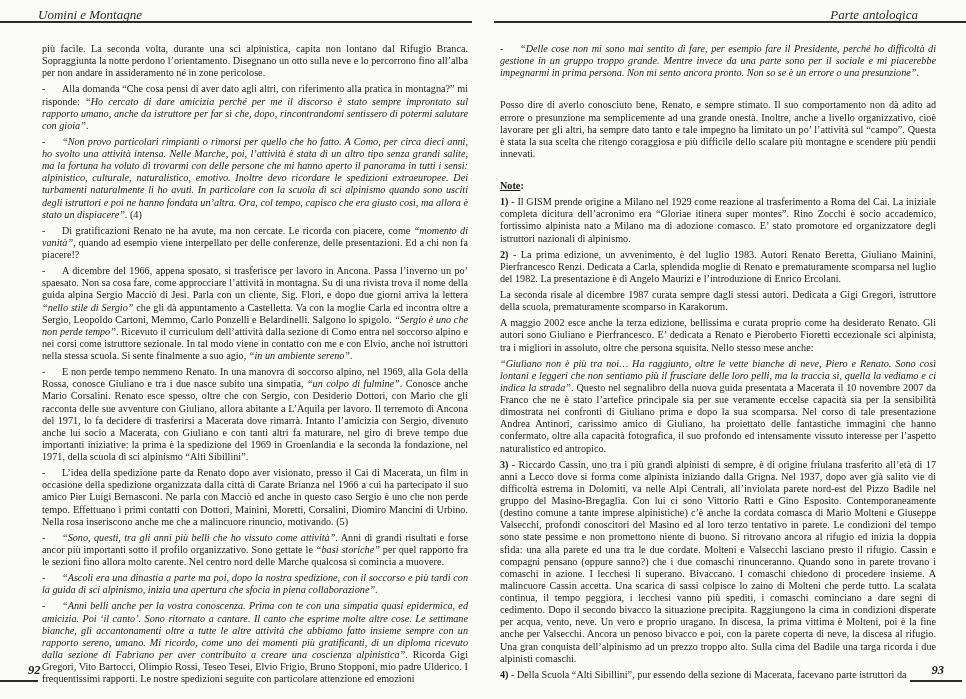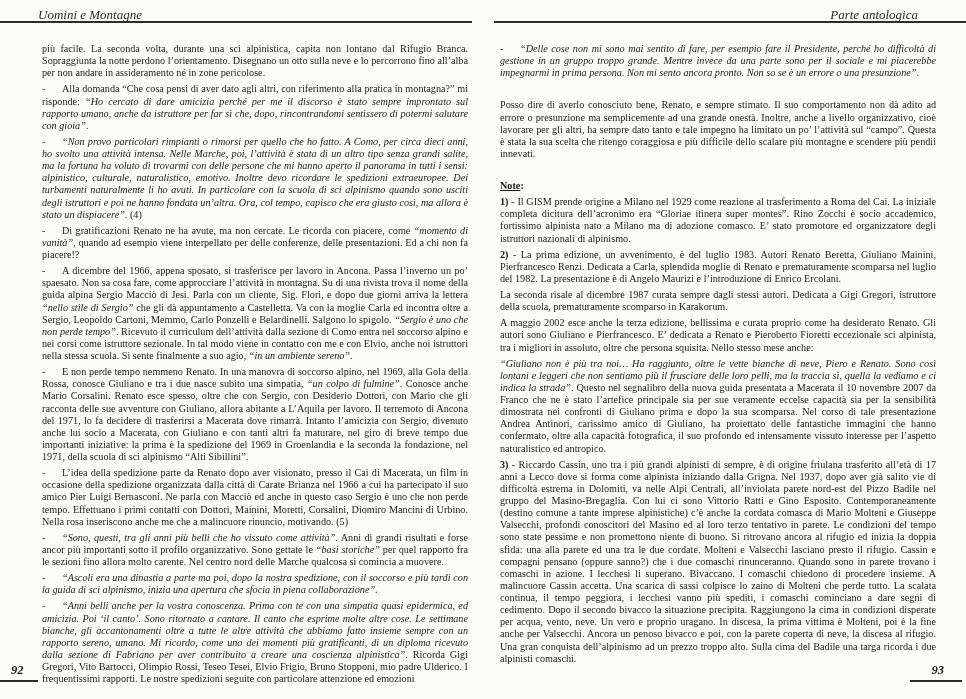--- a/index.html
+++ b/index.html
@@ -26,21 +26,21 @@
   .page-text.right{left:496px;width:444px;}
   .para{margin:4px;padding:0;}
   .dash{display:inline-block;width:20px;}
   .it{font-style:italic;}
   .bd{font-weight:bold;}
   .ul{text-decoration:underline;}
   .spacer{height:12px;}
   .page-num{
     position:absolute;top:663px;font-size:12.5px;font-weight:bold;font-style:italic;
   }
-  .page-num.left{left:11px;}
+  .page-num.left{left:28px;}
   .page-num.right{right:22px;}
   .page-num-rule{position:absolute;top:680px;height:2px;background:#2c2c2c;}
   .page-num-rule.left{left:0;width:38px;}
   .page-num-rule.right{right:4px;width:52px;}
 </style>
 </head>
 <body>
 
 <div class="running-header left">Uomini e Montagne</div>
 <div class="running-header right">Parte antologica</div>
@@ -64,18 +64,19 @@
     <div class="spacer"></div>
     <p class="para"><span>Posso dire di averlo conosciuto bene, Renato, e sempre stimato. Il suo comportamento non dà adito ad errore o presunzione ma  semplicemente ad una grande onestà. Inoltre, anche a livello organizzativo, cioè lavorare per gli altri, ha sempre dato tanto e tale impegno ha limitato un po’ l’attività sul “campo”. Questa è stata la sua scelta che ritengo coraggiosa e più difficile dello scalare più montagne e scendere più pendii innevati.</span></p>
     <div class="spacer"></div>
     <p class="para"><span class="bd ul">Note</span><span class="bd">:</span></p>
     <p class="para"><span class="bd">1)</span><span> - Il GISM prende origine a Milano nel 1929 come reazione al trasferimento a Roma del Cai. La iniziale completa dicitura dell’acronimo era “Gloriae itinera super montes”. Rino Zocchi è socio accademico, fortissimo alpinista nato a Milano ma di adozione comasco. E’ stato promotore ed organizzatore degli istruttori nazionali di alpinismo.</span></p>
     <p class="para"><span class="bd">2)</span><span> - La prima edizione, un avvenimento, è del luglio 1983. Autori Renato Beretta, Giuliano Mainini, Pierfrancesco Renzi. Dedicata a Carla, splendida moglie di Renato e prematuramente scomparsa nel luglio del 1982. La presentazione è di Angelo Maurizi e l’introduzione di Enrico Ercolani.</span></p>
     <p class="para"><span>La seconda risale al dicembre 1987 curata sempre dagli stessi autori. Dedicata a Gigi Gregori, istruttore della scuola, prematuramente scomparso in Karakorum.</span></p>
     <p class="para"><span>A maggio 2002 esce anche la terza edizione, bellissima e curata proprio come ha desiderato Renato. Gli autori sono Giuliano e Pierfrancesco. E’ dedicata a Renato e Pieroberto Fioretti eccezionale sci alpinista, tra i migliori in assoluto, oltre che persona squisita. Nello stesso mese anche:</span></p>
     <p class="para"><span class="it">“Giuliano non è più tra noi… Ha raggiunto, oltre le vette bianche di neve, Piero e Renato. Sono così lontani e leggeri che non sentiamo più il frusciare delle loro pelli, ma la traccia sì, quella la vediamo e ci indica la strada”</span><span>. Questo nel segnalibro della nuova guida presentata a Macerata il 10 novembre 2007 da Franco che ne è stato l’artefice principale sia per sue veramente eccelse capacità sia per la sensibilità dimostrata nei confronti di Giuliano prima e dopo la sua scomparsa. Nel corso di tale presentazione Andrea Antinori, carissimo amico di Giuliano, ha proiettato delle fantastiche immagini che hanno confermato, oltre alla capacità fotografica, il suo profondo ed intensamente vissuto interesse per l’aspetto naturalistico ed antropico.</span></p>
     <p class="para"><span class="bd">3)</span><span> - Riccardo Cassin, uno tra i più grandi alpinisti di sempre, è di origine friulana trasferito all’età di 17 anni a Lecco dove si forma come alpinista iniziando dalla Grigna. Nel 1937, dopo aver già salito vie di difficoltà estrema in Dolomiti, va nelle Alpi Centrali, all’inviolata parete nord-est del Pizzo Badile nel gruppo del Masino-Bregaglia. Con lui ci sono Vittorio Ratti e Gino Esposito. Contemporaneamente (destino comune a tante imprese alpinistiche) c’è anche la cordata comasca di Mario Molteni e Giuseppe Valsecchi, profondi conoscitori del Masino ed al loro terzo tentativo in parete. Le condizioni del tempo sono state pessime e non promettono niente di buono. Si ritrovano ancora al rifugio ed inizia la doppia sfida: una alla parete ed una tra le due cordate. Molteni e Valsecchi lasciano presto il rifugio. Cassin e compagni pensano (oppure sanno?) che i due comaschi rinunceranno. Quando sono in parete trovano i comaschi in azione. I lecchesi li superano. Bivaccano. I comaschi chiedono di procedere insieme. A malincuore Cassin accetta. Una scarica di sassi colpisce lo zaino di Molteni che perde tutto. La scalata continua, il tempo peggiora, i lecchesi vanno più spediti, i comaschi cominciano a dare segni di cedimento. Dopo il secondo bivacco la situazione precipita. Raggiungono la cima in condizioni disperate per acqua, vento, neve. Un vero e proprio uragano. In discesa, la prima vittima è Molteni, poi è la fine anche per Valsecchi. Ancora un penoso bivacco e poi, con la parete coperta di neve, la discesa al rifugio. Una gran conquista dell’alpinismo ad un prezzo troppo alto. Sulla cima del Badile una targa ricorda i due alpinisti comaschi.</span></p>
+    <p class="para"><span class="bd">4)</span><span> - Della Scuola “Alti Sibillini”, pur essendo della sezione di Macerata, facevano parte istruttori da</span></p>
   </div>
 
 <div class="page-num left">92</div>
 <div class="page-num-rule left"></div>
 <div class="page-num right">93</div>
 <div class="page-num-rule right"></div>
 
 </body></html>

